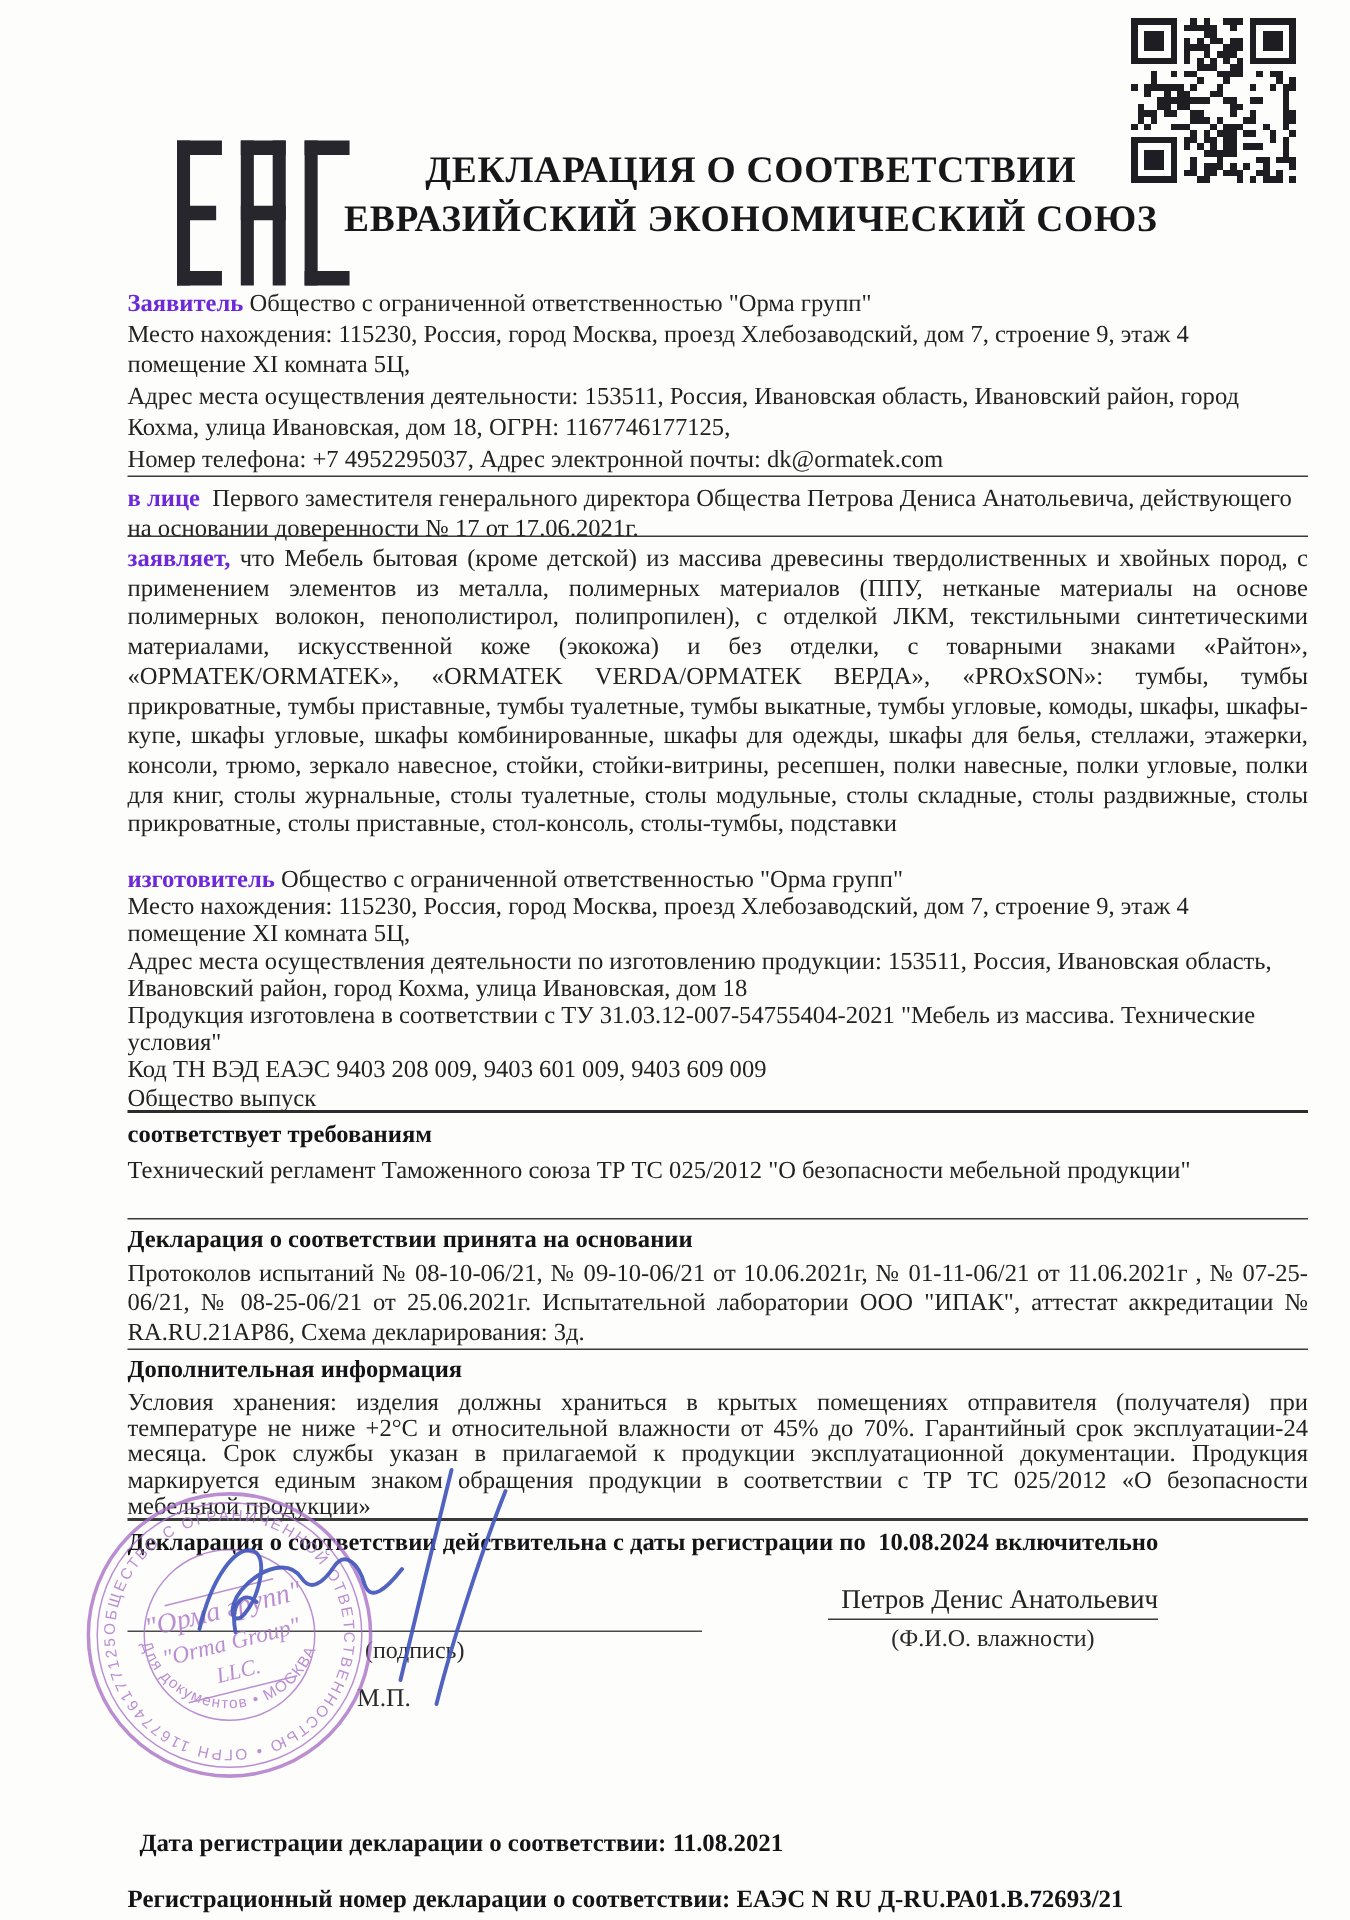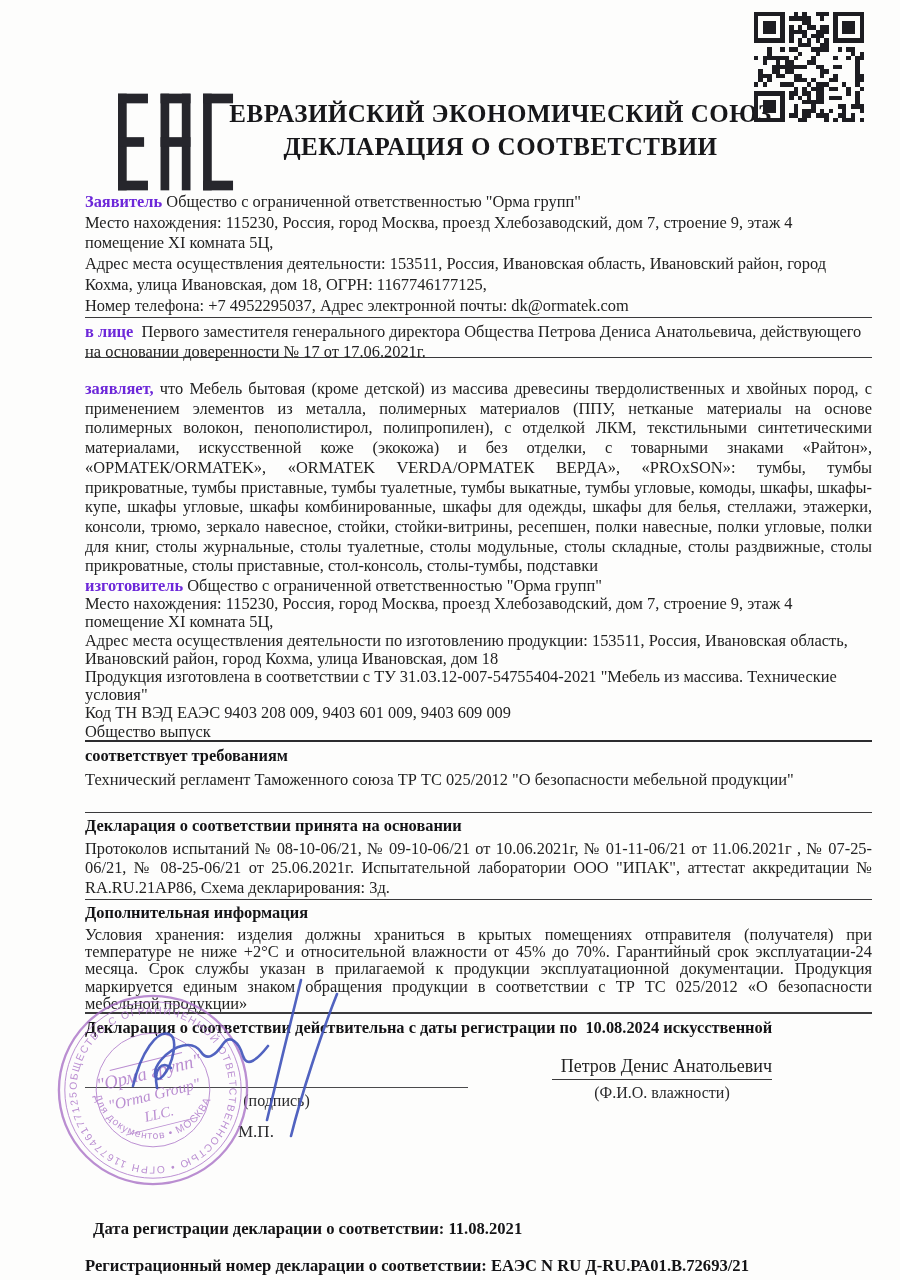--- a/index.html
+++ b/index.html
@@ -14,21 +14,21 @@
   .doc-title{
     position:absolute; left:228px; top:98px; width:545px;
     text-align:center; font-weight:bold; font-size:25px; line-height:1.3;
     letter-spacing:.5px; color:#17171a;
   }
   .qr{position:absolute; left:753px; top:12px; width:112px; height:110px;}
   
   .sec{position:absolute; left:85px; width:787px; font-size:16.4px; color:#222;}
   .sec p{margin:0;}
   .lead{font-weight:bold; color:#6d28d9;}
-  .just{text-align:justify;margin-top:17px;}
+  .just{text-align:justify;}
   .rule{position:absolute; left:85px; width:787px; border-top:1.6px solid #3a3a3c;}
   .rule.thick{border-top:2.6px solid #2c2c2e;}
   .h-bold{font-weight:bold; color:#141416;}
   
   .sig-line{position:absolute; left:85px; top:1087px; width:383px; border-top:1.6px solid #4a4a4c;}
   .sig-caption{position:absolute; left:85px; top:1092px; width:383px; text-align:center; font-size:16px; color:#2a2a2c;}
   .fio-name{position:absolute; left:552px; top:1056px; width:220px; text-align:right;
             font-size:18px; border-bottom:1.4px solid #3a3a3c; padding-bottom:2px; color:#222;}
   .fio-caption{position:absolute; left:552px; top:1084px; width:220px; text-align:center; font-size:16px; color:#2a2a2c;}
   .mp{position:absolute; left:238px; top:1122px; font-size:17px; color:#2a2a2c;}
@@ -55,22 +55,22 @@
         <rect x="44" y="0" width="31" height="10"></rect>
           <rect x="44" y="45" width="31" height="10"></rect>
         <rect x="88" y="0" width="9" height="100"></rect>
           <rect x="88" y="0" width="31" height="10"></rect>
         <rect x="88" y="90" width="31" height="10"></rect>
       </g>
     </svg>
   </div>
 
   <div class="doc-title">
+    <div>ДЕКЛАРАЦИЯ О СООТВЕТСТВИИ</div>
     <div>ЕВРАЗИЙСКИЙ ЭКОНОМИЧЕСКИЙ СОЮЗ</div>
-    <div>ДЕКЛАРАЦИЯ О СООТВЕТСТВИИ</div>
   </div>
 
   <div class="qr">
     <svg id="qr-svg" viewBox="0 0 25 25" width="112" height="110" shape-rendering="crispEdges">
         <rect x="0" y="0" width="1" height="1" fill="#1d1d22"></rect>
         <rect x="1" y="0" width="1" height="1" fill="#1d1d22"></rect>
         <rect x="2" y="0" width="1" height="1" fill="#1d1d22"></rect>
         <rect x="3" y="0" width="1" height="1" fill="#1d1d22"></rect>
         <rect x="4" y="0" width="1" height="1" fill="#1d1d22"></rect>
         <rect x="5" y="0" width="1" height="1" fill="#1d1d22"></rect>
@@ -417,21 +417,21 @@
     <p class="h-bold" style="line-height:20px;">Дополнительная информация</p>
     <p class="just" style="margin-top:3px;">Условия хранения: изделия должны храниться в крытых помещениях отправителя (получателя) при температуре не ниже +2°С и относительной влажности от 45% до 70%. Гарантийный срок эксплуатации-24 месяца. Срок службы указан в прилагаемой к продукции эксплуатационной документации. Продукция маркируется единым знаком обращения продукции в соответствии с ТР ТС 025/2012 «О безопасности мебельной продукции»</p>
   </div>
 
   <div class="rule" style="top:1012px; border-top-width:2px;"></div>
 
   <div class="sec" style="top:1018px; line-height:20px;">
     <p class="h-bold">
       <span>Декларация о соответствии действительна с даты регистрации по</span>&nbsp;
       <span>10.08.2024</span>
-      <span>искусственной</span>
+      <span>включительно</span>
     </p>
   </div>
 
   <div class="sig-line"></div>
   <div class="sig-caption">(подпись)</div>
   <div class="fio-name">Петров Денис Анатольевич</div>
   <div class="fio-caption">(Ф.И.О. влажности)</div>
   <div class="mp">М.П.</div>
 
   <div class="stamp">

